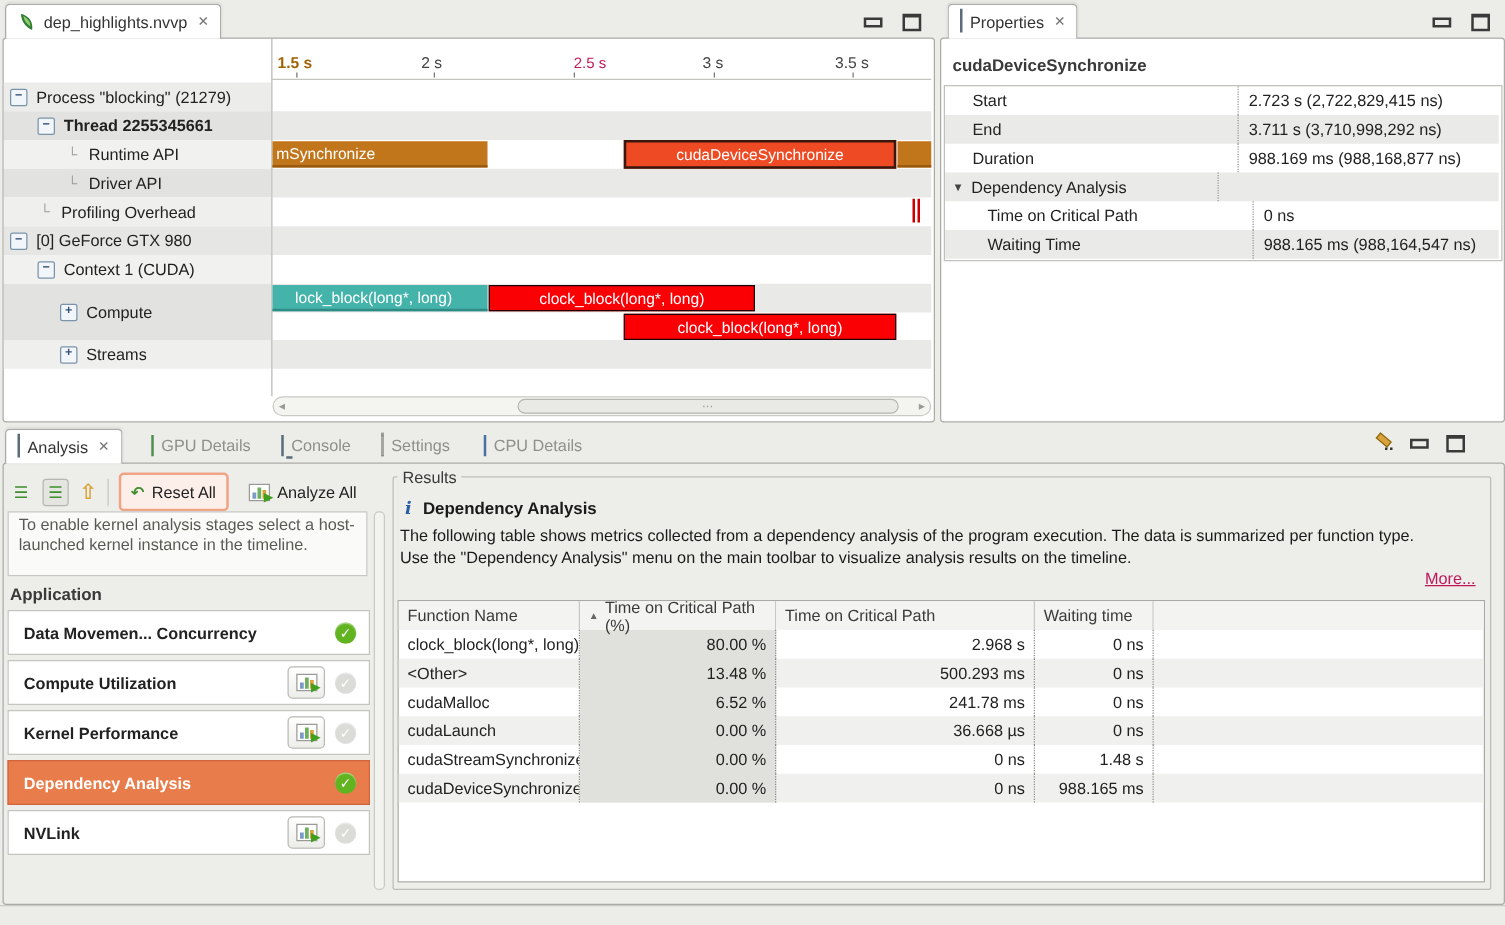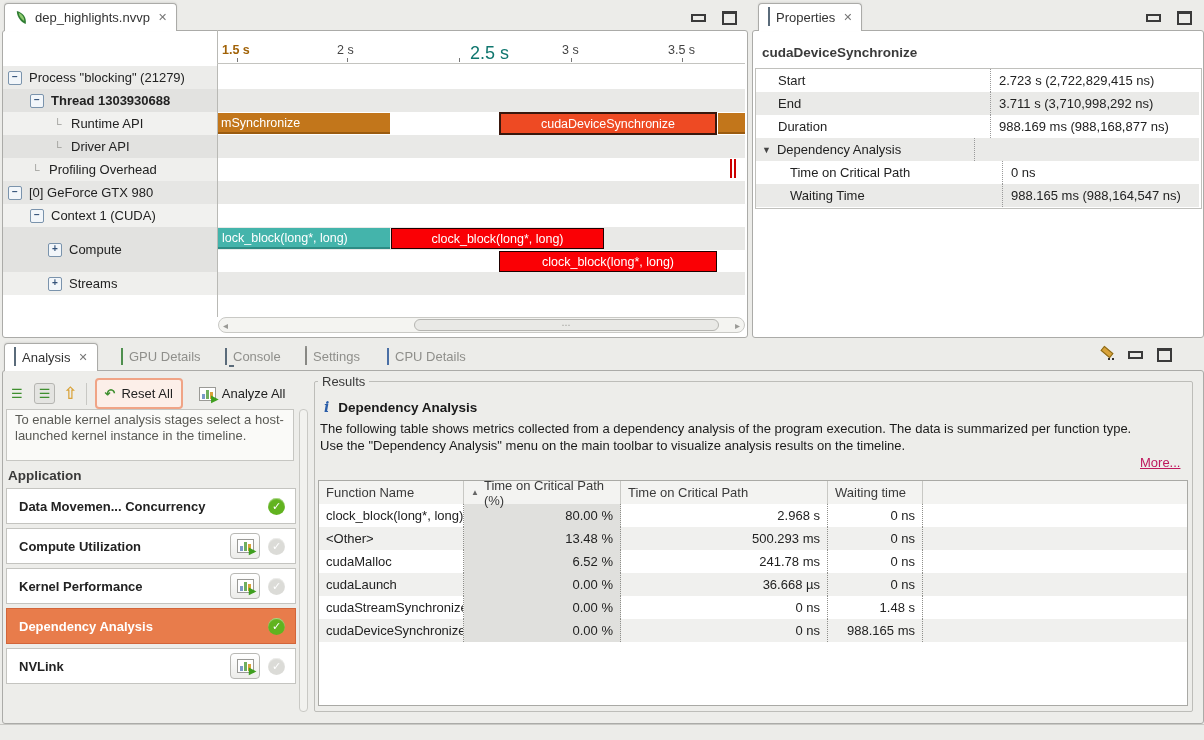--- a/index.html
+++ b/index.html
@@ -97,21 +97,21 @@
   <div class="wctl" style="left:691px;top:11px;">
     <span class="ico-min"></span>
     <span class="ico-max"></span>
   </div>
 
   <div class="abs" style="left:217px;top:30px;width:1px;height:287px;background:#B9B9B5;z-index:2;"></div>
   <div class="abs" style="left:217px;top:63px;width:528px;height:1px;background:#C4C4C0;z-index:2;"></div>
   <div>
     <span class="abs" style="left:222px;top:43px;color:#a16207;font-size:12.5px;font-weight:bold;">1.5 s</span>
     <span class="abs" style="left:337px;top:43px;color:#444;font-size:12.5px;">2 s</span>
-    <span class="abs" style="left:470px;top:43px;color:#0f766e;font-size:18px;">2.5 s</span>
+    <span class="abs" style="left:459px;top:43px;color:#be185d;font-size:12px;">2.5 s</span>
     <span class="abs" style="left:562px;top:43px;color:#444;font-size:12.5px;">3 s</span>
     <span class="abs" style="left:668px;top:43px;color:#444;font-size:12.5px;">3.5 s</span>
     <span class="abs" style="left:237px;top:58px;width:1px;height:4px;background:#777;"></span>
     <span class="abs" style="left:347px;top:58px;width:1px;height:4px;background:#777;"></span>
     <span class="abs" style="left:459px;top:58px;width:1px;height:4px;background:#777;"></span>
     <span class="abs" style="left:571px;top:58px;width:1px;height:4px;background:#777;"></span>
     <span class="abs" style="left:682px;top:58px;width:1px;height:4px;background:#777;"></span>
   </div>
 
   <div class="stripe" style="left:3px;top:66px;width:214px;height:23px;background:#ECECEA;"></div>
@@ -129,21 +129,21 @@
   <div class="stripe" style="left:218px;top:181px;width:527px;height:23px;background:#E9E9E7;"></div>
   <div class="stripe" style="left:218px;top:227px;width:527px;height:23px;background:#E9E9E7;"></div>
   <div class="stripe" style="left:218px;top:272px;width:527px;height:23px;background:#E9E9E7;"></div>
 
   <div class="trow" style="top:66px;height:23px;padding-left:8px;">
     <span class="toggle">−</span>
     <span class="tlabel">Process "blocking" (21279)</span>
   </div>
   <div class="trow" style="top:89px;height:23px;padding-left:30px;">
     <span class="toggle">−</span>
-    <span class="tlabel" style="font-weight:bold;">Thread 1303930688</span>
+    <span class="tlabel" style="font-weight:bold;">Thread 2255345661</span>
   </div>
   <div class="trow" style="top:112px;height:23px;padding-left:52px;">
     <span class="leafmark">└</span>
     <span class="tlabel">Runtime API</span>
   </div>
   <div class="trow" style="top:135px;height:23px;padding-left:52px;">
     <span class="leafmark">└</span>
     <span class="tlabel">Driver API</span>
   </div>
   <div class="trow" style="top:158px;height:23px;padding-left:30px;">
@@ -165,21 +165,21 @@
   <div class="trow" style="top:272px;height:23px;padding-left:48px;">
     <span class="toggle">+</span>
     <span class="tlabel">Streams</span>
   </div>
 
   <div class="bar" style="left:218px;top:113px;width:172px;height:21px;background:#C2761B;border-bottom:2px solid #9A5B10;padding-left:3px;">mSynchronize</div>
   <div class="bar" style="left:499px;top:112px;width:218px;height:23px;background:#EE4A23;border:2px solid #39170D;justify-content:center;">cudaDeviceSynchronize</div>
   <div class="bar" style="left:718px;top:113px;width:27px;height:21px;background:#C2761B;border-bottom:2px solid #9A5B10;"></div>
   <div class="abs" style="left:730px;top:159px;width:2px;height:19px;background:#CC0000;z-index:3;"></div>
   <div class="abs" style="left:734px;top:159px;width:2px;height:19px;background:#CC0000;z-index:3;"></div>
-  <div class="bar" style="left:218px;top:228px;width:172px;height:21px;background:#44B4AB;border-bottom:2px solid #2E8C84;padding-left:4px;">lock_block(long*, long)</div>
+  <div class="bar" style="left:218px;top:228px;width:172px;height:21px;background:#44B4AB;border-bottom:2px solid #2E8C84;padding-left:18px;">lock_block(long*, long)</div>
   <div class="bar" style="left:391px;top:228px;width:213px;height:21px;background:#FA0005;border:1px solid #1F0000;justify-content:center;">clock_block(long*, long)</div>
   <div class="bar" style="left:499px;top:251px;width:218px;height:21px;background:#FA0005;border:1px solid #1F0000;justify-content:center;">clock_block(long*, long)</div>
 
   <div class="sb-track" style="left:218px;top:317px;width:527px;height:16px;">
     <span class="sb-arrow" style="left:4px;">◂</span>
     <div class="sb-thumb" style="left:195px;top:1px;width:305px;height:12px;">⋯</div>
     <span class="sb-arrow" style="right:4px;">▸</span>
   </div>
 
   <div class="pane" style="left:752px;top:30px;width:450px;height:306px;"></div>

